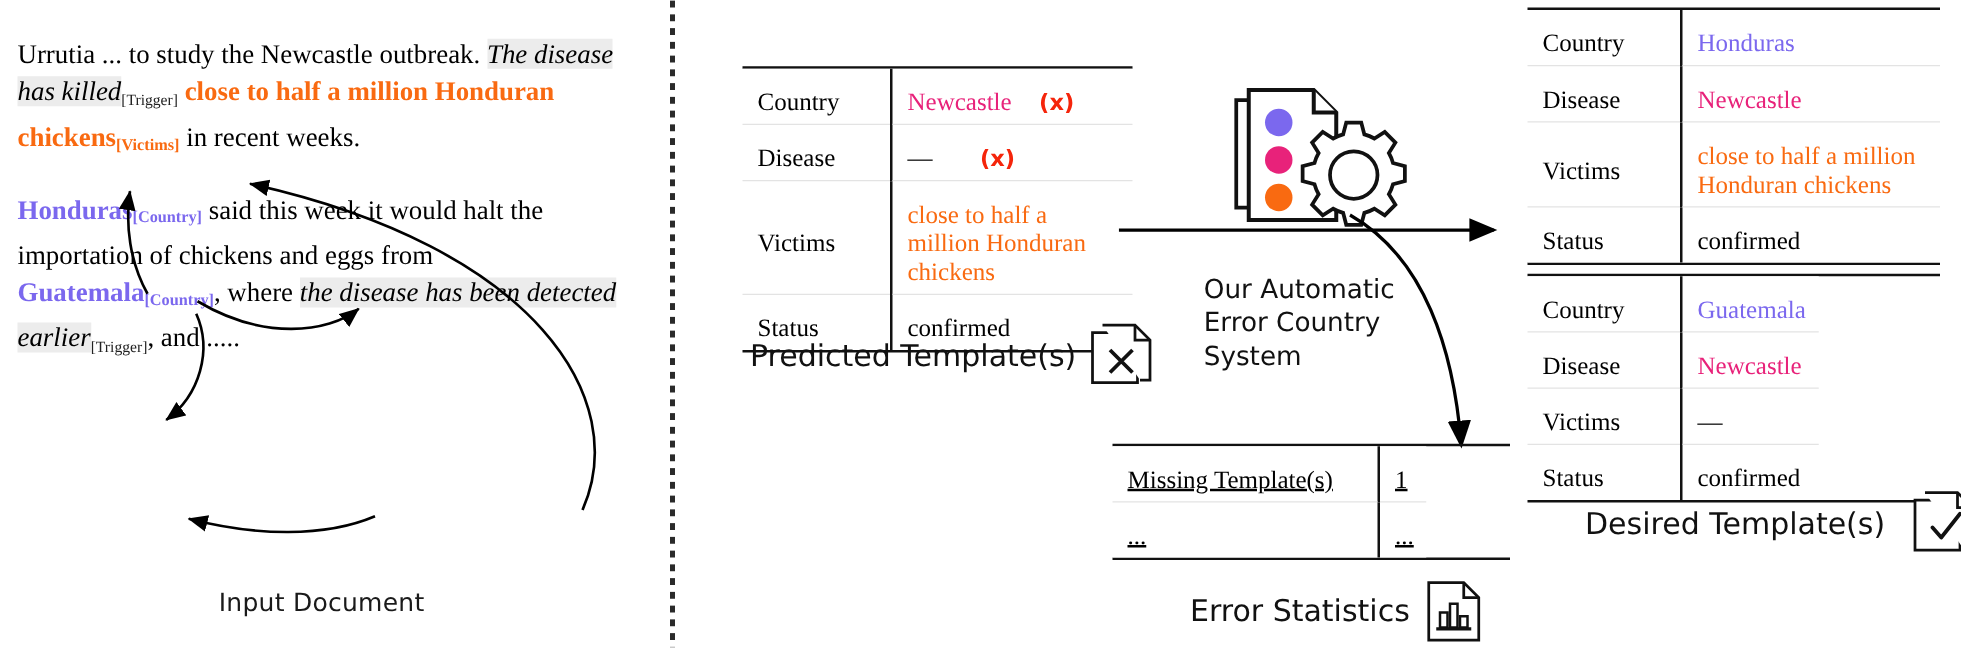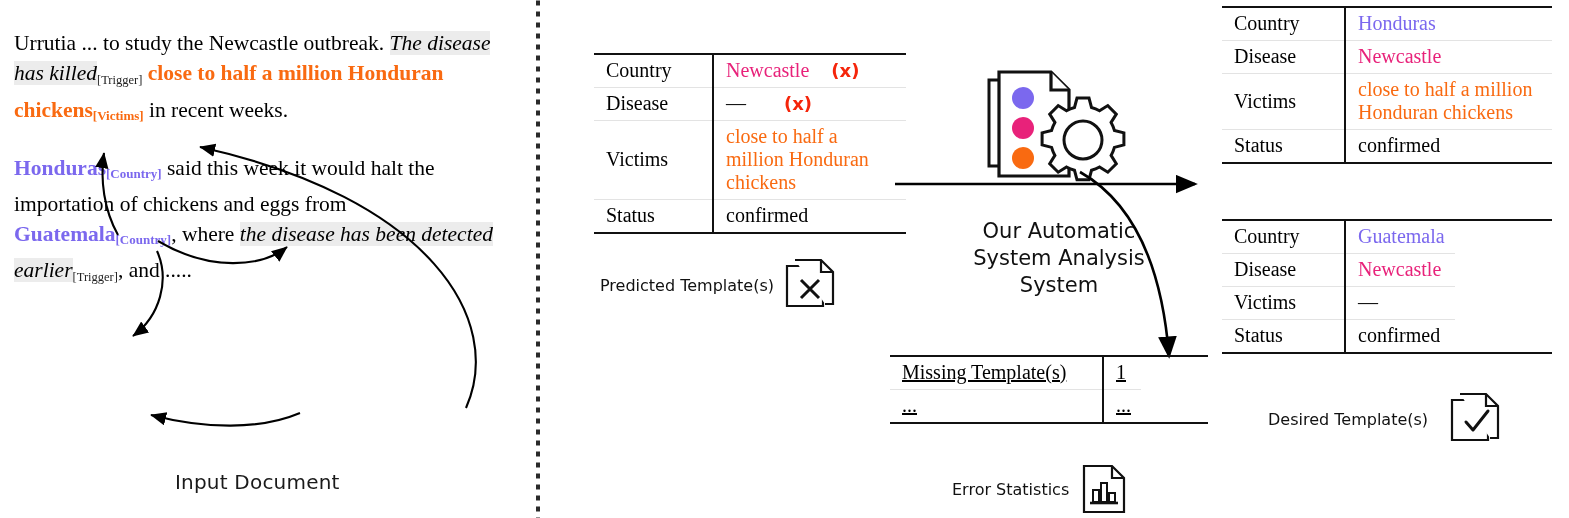--- a/index.html
+++ b/index.html
@@ -45,21 +45,21 @@
     background-repeat:repeat-y;
   }
 
   
   table.tpl{
     border-collapse:collapse;
     font-family:"Liberation Serif","DejaVu Serif",serif;
     font-size:20px;color:#000;
     background:#fff;
   }
-  table.tpl td{padding:4px 10px 5px 12px;vertical-align:middle;}
+  table.tpl td{padding:16px 10px 5px 12px;vertical-align:middle;}
   table.tpl td.key{white-space:nowrap;}
   table.tpl tr{border-bottom:1px solid #e3e3e3;}
   table.tpl tr:last-child{border-bottom:none;}
   table.tpl td.key{border-right:2px solid #111;}
   .tblwrap{position:absolute;border-top:2.5px solid #111;border-bottom:2.5px solid #111;}
   .v-disease{color:#E8227A;}
   .v-victims{color:#F96A11;}
   .v-country{color:#7B68EE;}
   .xmark{color:#F5250B;font-family:"DejaVu Sans","Liberation Sans",sans-serif;font-size:18px;font-weight:bold;margin-left:22px;}
   .valcell{white-space:nowrap;}
@@ -70,30 +70,30 @@
   #desired-table-1 td.key{width:100px;}
   #desired-table-2{left:1222px;top:219px;width:330px;}
   #desired-table-2 td.key{width:100px;}
   #stats-table{left:890px;top:355px;width:318px;text-decoration:underline;}
   #stats-table td.key{width:190px;}
 
   
   .caption{
     position:absolute;
     font-family:"DejaVu Sans","Liberation Sans",sans-serif;
-    font-size:16px;color:#111;
+    font-size:24px;color:#111;
     display:flex;align-items:center;gap:9px;
     white-space:nowrap;
   }
   #caption-predicted{left:600px;top:258px;}
   #caption-stats{left:952px;top:462px;}
   #caption-desired{left:1268px;top:392px;gap:20px;}
 
   .sys-label{
-    position:absolute;left:963px;top:218px;width:192px;text-align:center;
+    position:absolute;left:963px;top:218px;width:192px;text-align:left;
     font-family:"DejaVu Sans","Liberation Sans",sans-serif;
     font-size:21px;line-height:27px;color:#111;
   }
 
   .icon-svg{display:block;}
   .sysicon{position:absolute;left:985px;top:62px;}
 </style>
 </head>
 <body>
 
@@ -186,21 +186,21 @@
       <circle cx="38" cy="96" r="11" fill="#F96A11"></circle>
       <g transform="translate(98,78)">
         <path transform="rotate(0)" d="M-6,-42 h12 l2.5,9.5 a33.5,33.5 0 0 1 8,3.3 l8.3,-5.2 8.5,8.5 -5.2,8.3 a33.5,33.5 0 0 1 3.3,8 l9.5,2.5 v12 l-9.5,2.5 a33.5,33.5 0 0 1 -3.3,8 l5.2,8.3 -8.5,8.5 -8.3,-5.2 a33.5,33.5 0 0 1 -8,3.3 l-2.5,9.5 h-12 l-2.5,-9.5 a33.5,33.5 0 0 1 -8,-3.3 l-8.3,5.2 -8.5,-8.5 5.2,-8.3 a33.5,33.5 0 0 1 -3.3,-8 l-9.5,-2.5 v-12 l9.5,-2.5 a33.5,33.5 0 0 1 3.3,-8 l-5.2,-8.3 8.5,-8.5 8.3,5.2 a33.5,33.5 0 0 1 8,-3.3 z" fill="#fff" stroke="#111" stroke-width="3"></path>
         <circle cx="0" cy="0" r="19" fill="#fff" stroke="#111" stroke-width="3"></circle>
       </g>
     </svg>
   </div>
 
   <div class="sys-label">
     <div>Our Automatic</div>
-    <div>System Analysis System</div>
+    <div>Error Country System</div>
   </div>
 
   <svg width="340" height="240" style="position:absolute;left:895px;top:170px;">
     <defs>
       <marker id="ah2" markerWidth="10" markerHeight="10" refX="7.5" refY="3.6" orient="auto">
         <path d="M0,0 L8.6,3.6 L0,7.2 z" fill="#000"></path>
       </marker>
     </defs>
     <line x1="0" y1="14" x2="300" y2="14" stroke="#000" stroke-width="2.6" marker-end="url(#ah2)"></line>
     <path d="M185,2 C245,36 268,110 274,186" fill="none" stroke="#000" stroke-width="2.6" marker-end="url(#ah2)"></path>

